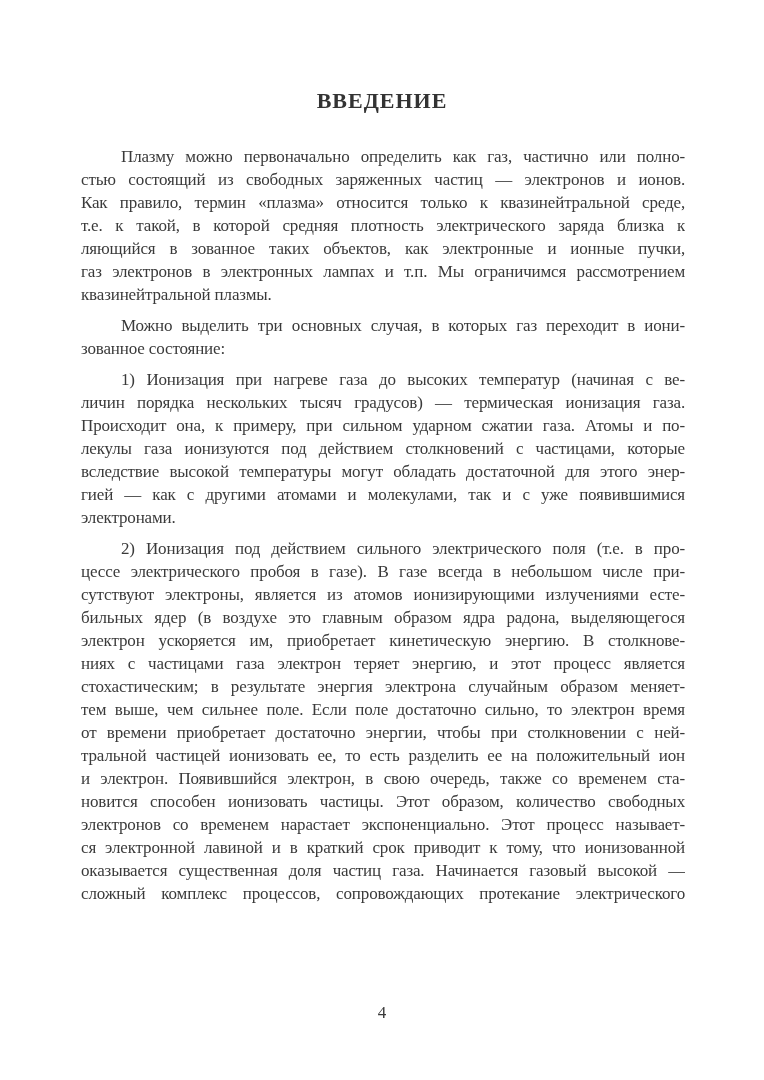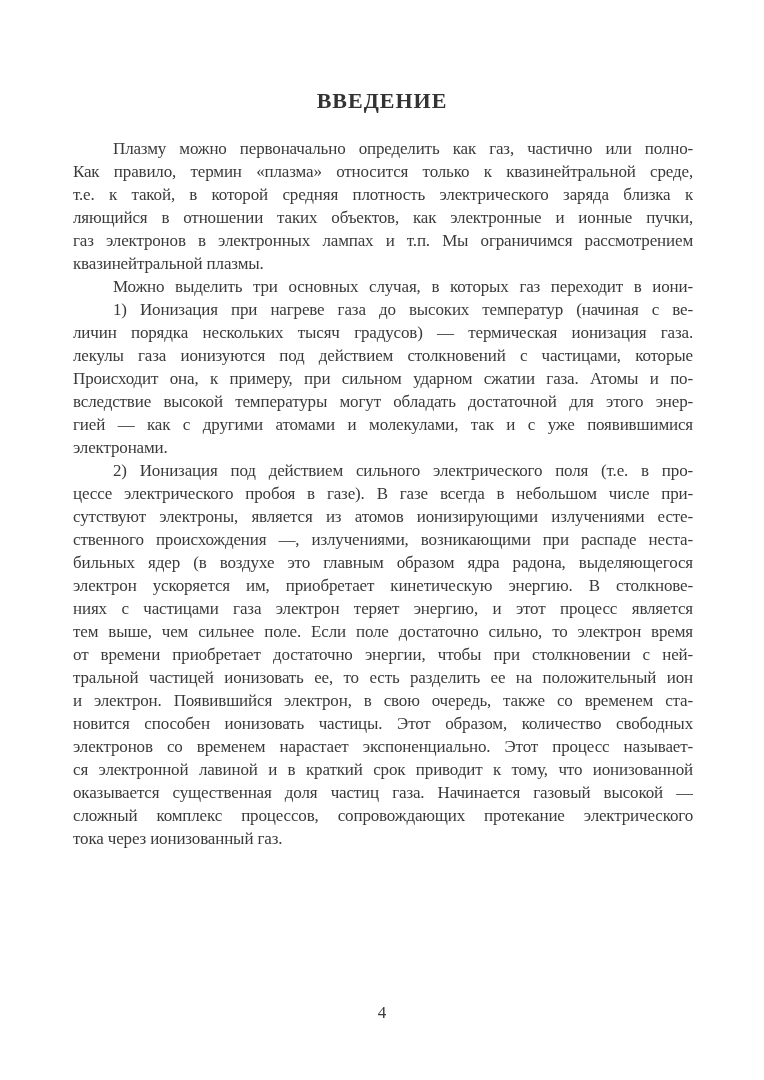--- a/index.html
+++ b/index.html
@@ -29,21 +29,21 @@
   }
   .body-text {
     position: absolute;
     top: 137px;
     left: 73px;
     width: 620px;
     font-size: 17px;
     letter-spacing: -0.15px;
     line-height: 23px;
   }
-  .paragraph { margin: 0; }
+  .paragraph { margin: 8px; }
   .text-line {
     height: 23px;
     text-align: justify;
     text-align-last: justify;
     white-space: normal;
     overflow: hidden;
   }
   .text-line.para-end {
     text-align-last: left;
   }
@@ -62,53 +62,54 @@
 </style>
 </head>
 <body>
 
 <div class="sheet">
   <div class="title">ВВЕДЕНИЕ</div>
 
   <div class="body-text">
       <div class="paragraph">
         <div class="text-line first-line">Плазму можно первоначально определить как газ, частично или полно-</div>
+        <div class="text-line">стью состоящий из свободных заряженных частиц — электронов и ионов.</div>
         <div class="text-line">Как правило, термин «плазма» относится только к квазинейтральной среде,</div>
         <div class="text-line">т.е. к такой, в которой средняя плотность электрического заряда близка к</div>
-        <div class="text-line">ляющийся в отношении таких объектов, как электронные и ионные пучки,</div>
+        <div class="text-line">ляющийся в зованное таких объектов, как электронные и ионные пучки,</div>
         <div class="text-line">газ электронов в электронных лампах и т.п. Мы ограничимся рассмотрением</div>
         <div class="text-line para-end">квазинейтральной плазмы.</div>
       </div>
       <div class="paragraph">
         <div class="text-line first-line">Можно выделить три основных случая, в которых газ переходит в иони-</div>
+        <div class="text-line para-end">зованное состояние:</div>
       </div>
       <div class="paragraph">
         <div class="text-line first-line">1) Ионизация при нагреве газа до высоких температур (начиная с ве-</div>
         <div class="text-line">личин порядка нескольких тысяч градусов) — термическая ионизация газа.</div>
+        <div class="text-line">Происходит она, к примеру, при сильном ударном сжатии газа. Атомы и по-</div>
         <div class="text-line">лекулы газа ионизуются под действием столкновений с частицами, которые</div>
-        <div class="text-line">Происходит она, к примеру, при сильном ударном сжатии газа. Атомы и по-</div>
         <div class="text-line">вследствие высокой температуры могут обладать достаточной для этого энер-</div>
         <div class="text-line">гией — как с другими атомами и молекулами, так и с уже появившимися</div>
         <div class="text-line para-end">электронами.</div>
       </div>
       <div class="paragraph">
         <div class="text-line first-line">2) Ионизация под действием сильного электрического поля (т.е. в про-</div>
         <div class="text-line">цессе электрического пробоя в газе). В газе всегда в небольшом числе при-</div>
         <div class="text-line">сутствуют электроны, является из атомов ионизирующими излучениями есте-</div>
-        <div class="text-line">ственного происхождения —, излучениями, возникающими при распаде неста-</div>
         <div class="text-line">бильных ядер (в воздухе это главным образом ядра радона, выделяющегося</div>
         <div class="text-line">электрон ускоряется им, приобретает кинетическую энергию. В столкнове-</div>
         <div class="text-line">ниях с частицами газа электрон теряет энергию, и этот процесс является</div>
+        <div class="text-line">стохастическим; в результате энергия электрона случайным образом меняет-</div>
         <div class="text-line">тем выше, чем сильнее поле. Если поле достаточно сильно, то электрон время</div>
         <div class="text-line">от времени приобретает достаточно энергии, чтобы при столкновении с ней-</div>
         <div class="text-line">тральной частицей ионизовать ее, то есть разделить ее на положительный ион</div>
         <div class="text-line">и электрон. Появившийся электрон, в свою очередь, также со временем ста-</div>
         <div class="text-line">новится способен ионизовать частицы. Этот образом, количество свободных</div>
         <div class="text-line">электронов со временем нарастает экспоненциально. Этот процесс называет-</div>
         <div class="text-line">ся электронной лавиной и в краткий срок приводит к тому, что ионизованной</div>
         <div class="text-line">оказывается существенная доля частиц газа. Начинается газовый высокой —</div>
         <div class="text-line">сложный комплекс процессов, сопровождающих протекание электрического</div>
-        <div class="text-line para-end">тока через ионизованный газ.</div>
       </div>
     </div>
 
   <div class="page-number">4</div>
 </div>
 
 </body></html>

